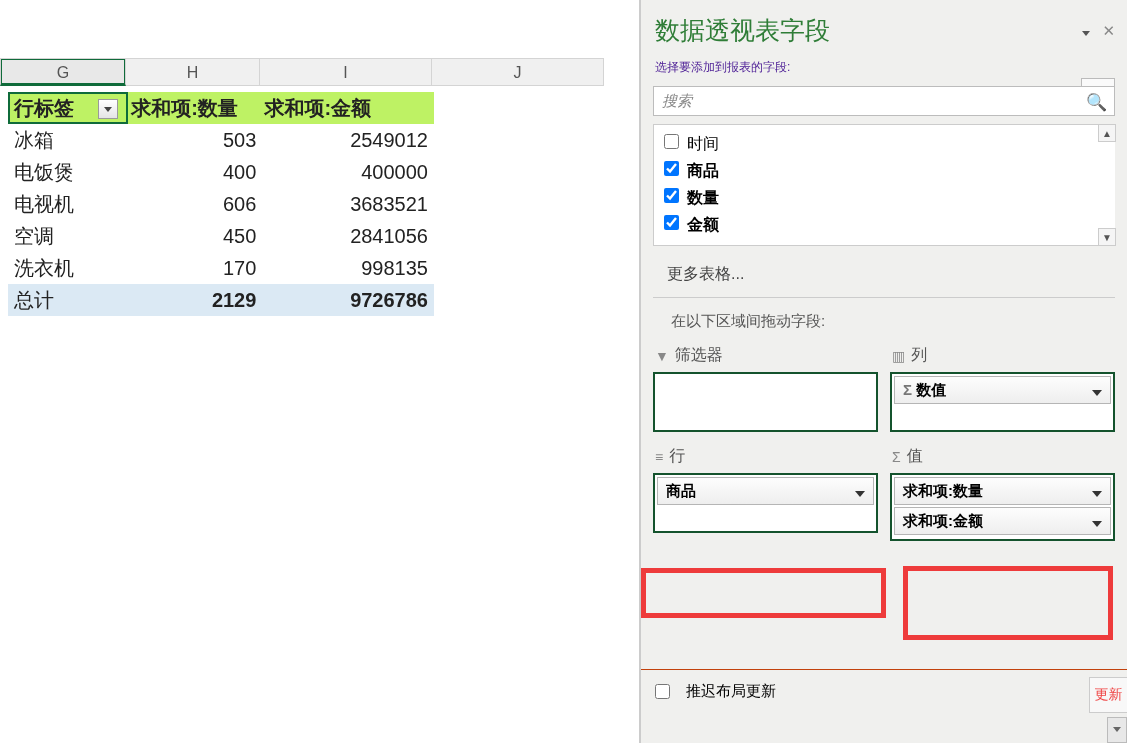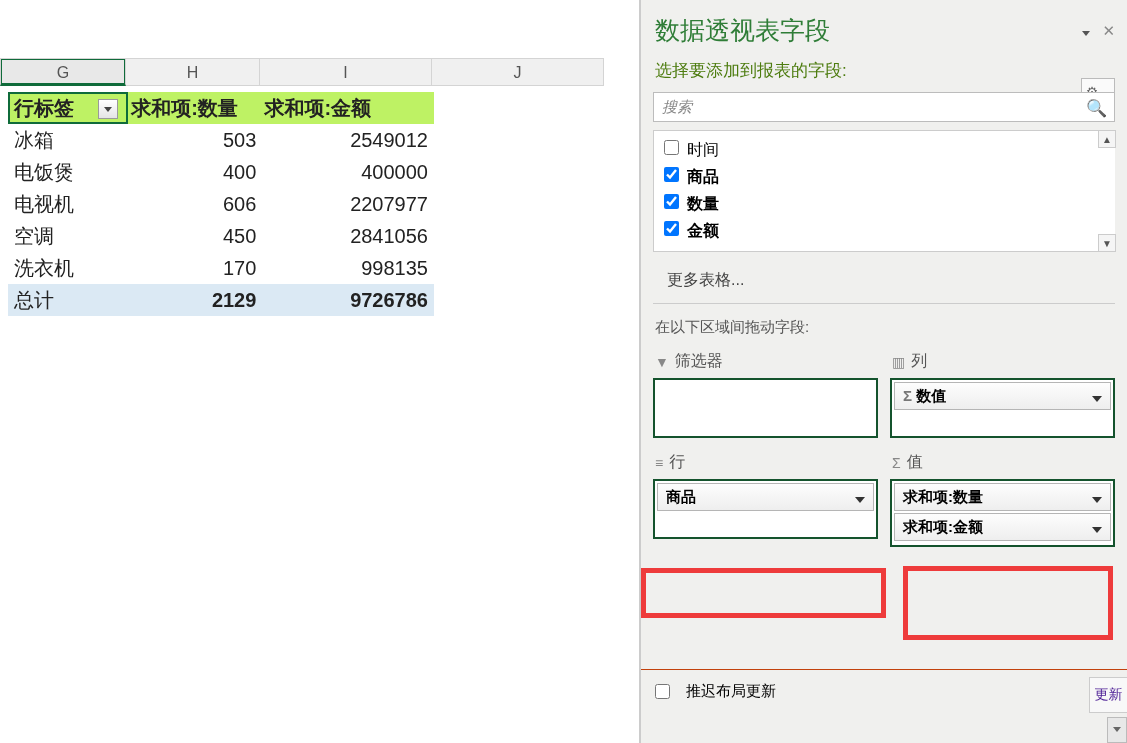--- a/index.html
+++ b/index.html
@@ -108,22 +108,22 @@
   position: relative;
   padding: 0;
   height: 100%;
 }
 .pane-title {
   font-size: 25px;
   color: #2f7d37;
   padding: 14px 14px 6px 14px;
 }
 .pane-sub {
-  font-size: 17px;
-  color: #4d7c0f;
+  font-size: 12px;
+  color: #4c1d95;
   padding: 6px 14px 10px 14px;
 }
 .gear-box {
   position: absolute;
   top: 78px; right: 12px;
   width: 34px; height: 28px;
   border: 1px solid #bbb;
   background: #fafafa;
   display:flex; align-items:center; justify-content:center;
   gap:2px;
@@ -177,21 +177,21 @@
   align-items: flex-start;
   padding: 3px 10px;
   cursor: pointer;
 }
 .field-item input { margin-right: 8px; width:15px; height:15px; }
 .field-item .fname { font-size: 16px; }
 .field-item.checked .fname { font-weight: bold; }
 .more-tables { padding: 10px 14px 12px 14px; color: #444; border-bottom: 1px solid #ccc; margin: 0 12px; font-size:16px; }
 
 .drag-label {
-  padding: 14px 14px 10px 14px;
+  padding: 14px 14px 10px 30px;
   color: #555;
 }
 
 .areas {
   display: grid;
   grid-template-columns: 1fr 1fr;
   gap: 10px 12px;
   padding: 0 12px;
 }
 .area {
@@ -241,21 +241,21 @@
   padding: 12px 14px;
   border-top: 1px solid #c2410c;
   display: flex; align-items: center; gap: 16px;
   background: #f0f0ee;
 }
 .footer-row input { width:15px; height:15px; }
 .update-btn {
   position: absolute; right: 0; bottom: 30px;
   height: 36px; width: 38px;
   border: 1px solid #ccc; border-right: none;
-  background: #f8f8f8; color: #4c1d95;
+  background: #f8f8f8; color: #ef4444;
   display:flex; align-items:center; justify-content:center;
   font-size: 14px;
 }
 .scroll-thumb {
   position:absolute; right:0; bottom:0; width:20px; height:26px;
   border:1px solid #bbb; background:#e8e8e8;
 }
 .scroll-thumb::before{content:"";position:absolute;left:5px;top:9px;border-left:4px solid transparent;border-right:4px solid transparent;border-top:5px solid #666;}
 </style>
 </head>
@@ -291,21 +291,21 @@
             <td>2549012</td>
           </tr>
       <tr>
             <td class="label">电饭煲</td>
             <td>400</td>
             <td>400000</td>
           </tr>
       <tr>
             <td class="label">电视机</td>
             <td>606</td>
-            <td>2207977</td>
+            <td>3683521</td>
           </tr>
       <tr>
             <td class="label">空调</td>
             <td>450</td>
             <td>2841056</td>
           </tr>
       <tr>
             <td class="label">洗衣机</td>
             <td>170</td>
             <td>998135</td>

